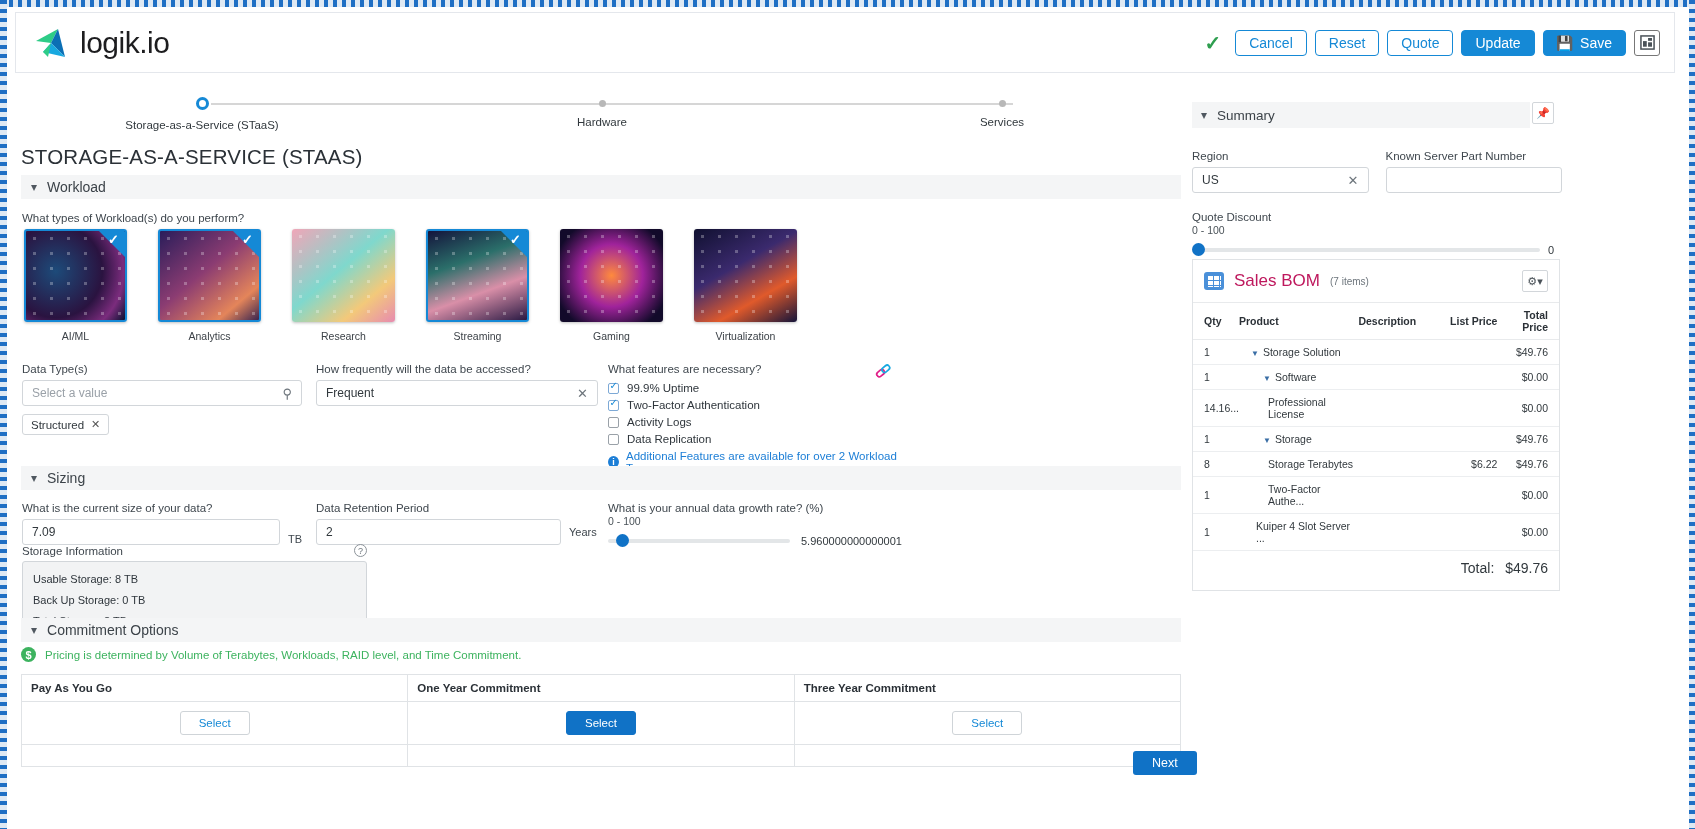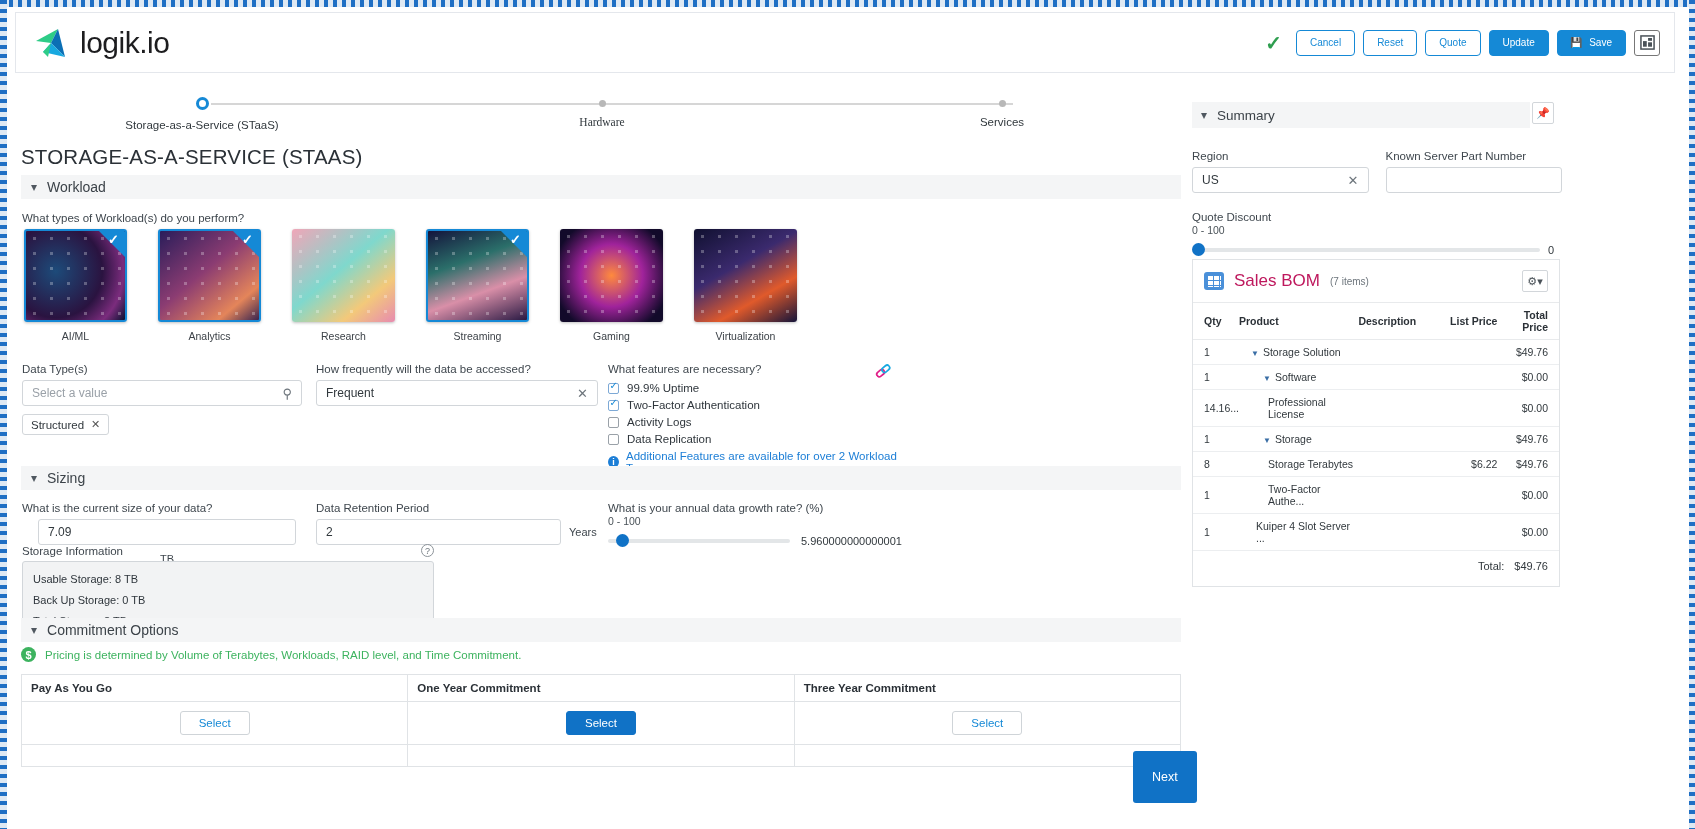--- a/index.html
+++ b/index.html
@@ -28,21 +28,21 @@
     background:#fff; border:1px solid #e4e7ec; display:flex; align-items:center;
   }
   .brand { display:flex; align-items:center; gap:10px; padding-left:18px; }
   .brand-mark { width:36px; height:30px; }
   .brand-text { font-size:30px; color:#1d1d1f; font-weight:400; letter-spacing:-0.5px;
      font-family:"Liberation Sans", sans-serif; }
 
   .hdr-actions { margin-left:auto; display:flex; align-items:center; gap:8px; padding-right:14px; }
   .check-ok { color:#2e9e4f; font-size:20px; font-weight:bold; margin-right:6px; }
   .btn {
-    font-size:10px; border-radius:4px; padding:0 13px; height:26px; line-height:24px;
+    font-size:14px; border-radius:4px; padding:0 13px; height:26px; line-height:24px;
     cursor:pointer; white-space:nowrap; font-family:"Liberation Sans", sans-serif;
   }
   .btn-outline { background:#fff; border:1px solid #1589d6; color:#1589d6; }
   .btn-primary { background:#1589d6; border:1px solid #1589d6; color:#ffffff; }
   .btn-save { display:flex; align-items:center; gap:6px; }
   .icon-sq {
     width:26px; height:26px; border:1px solid #777; border-radius:3px; background:#fff;
     display:flex; align-items:center; justify-content:center; cursor:pointer;
   }
 
@@ -155,21 +155,21 @@
   .sel-btn { font-size:11.5px; padding:5px 18px; border-radius:3px; cursor:pointer; }
   .sel-out { border:1px solid #cfd4d8; color:#1589d6; background:#fff; }
   .sel-fill { border:1px solid #1072c6; color:#fff; background:#1072c6; }
 
   .money-note { position:absolute; left:14px; top:640px; display:flex; align-items:center; gap:9px;
      font-size:11.5px; color:#3db35f; }
   .money-ic { width:15px; height:15px; border-radius:50%; background:#3db35f; color:#fff;
      font-size:11px; font-weight:bold; display:flex; align-items:center; justify-content:center; }
 
   .next-btn { position:absolute; left:1126px; top:744px; background:#1072c6; color:#fff;
-     border:none; border-radius:3px; font-size:12.5px; padding:19px 19px; cursor:pointer; }
+     border:none; border-radius:3px; font-size:12.5px; padding:5px 19px; cursor:pointer; }
 
   
   .right { position:absolute; left:1185px; top:95px; width:370px; }
   .sum-bar { background:#f4f5f6; height:26px; display:flex; align-items:center;
      padding-left:9px; font-size:13.5px; color:#3c4349; width:338px; }
   .pin-btn { position:absolute; right:-24px; top:-3px; width:22px; height:22px; border:1px solid #d2d6da;
      background:#fff; border-radius:2px; display:flex; align-items:center; justify-content:center;
      font-size:11px; color:#4a5258; cursor:pointer; }
 
   .bom {
@@ -183,21 +183,21 @@
   .bom-title { font-size:17px; color:#be185d; }
   .bom-count { font-size:10px; color:#6d757c; }
   .gear-btn { margin-left:auto; width:26px; height:22px; border:1px solid #d2d6da; border-radius:2px;
      background:#fff; display:flex; align-items:center; justify-content:center; font-size:11px;
      color:#4a5258; cursor:pointer; }
   .bom-table { width:100%; border-collapse:collapse; font-size:10.5px; color:#31383d; }
   .bom-table th { text-align:left; font-weight:bold; padding:6px 0; border-top:1px solid #e8eaec;
      border-bottom:1px solid #e8eaec; color:#2b3137; font-size:10.5px; }
   .bom-table td { padding:6px 0; border-bottom:1px solid #eceef0; }
   .bom-table .num { text-align:right; }
-  .tot-row td { border-bottom:none; padding:9px 0 14px; text-align:right; font-size:11px; }
+  .tot-row td { border-bottom:none; padding:9px 0 14px; text-align:right; font-size:14px; }
   .caret { color:#3a6ea5; font-size:8px; margin-right:4px; }
 </style>
 </head>
 <body>
 
 <div class="edge-top"></div>
 <div class="edge-left"></div>
 <div class="edge-right"></div>
 
 <div class="app">
@@ -233,21 +233,21 @@
       </div>
     </div>
   </div>
 
   <div class="stepper">
     <div class="step-line"></div>
     <div class="step" style="left:72px; top:0;">
       <div class="dot"></div>
       <div class="lbl">Storage-as-a-Service (STaaS)</div>
     </div>
-    <div class="step" style="left:472px; top:0;font-family:Liberation Serif, serif;">
+    <div class="step" style="left:472px; top:0;">
       <div class="dot inactive"></div>
       <div class="lbl">Hardware</div>
     </div>
     <div class="step" style="left:872px; top:0;">
       <div class="dot inactive"></div>
       <div class="lbl">Services</div>
     </div>
   </div>
 
   <div class="page-title">STORAGE-AS-A-SERVICE (STAAS)</div>
@@ -354,21 +354,21 @@
     </svg>
   </div>
 
   <div class="section-bar" style="top:459px;">
     <span class="chev">▾</span>
     <span>Sizing</span>
   </div>
 
   <div style="position:absolute; left:15px; top:495px; width:290px;">
     <div class="field-label">What is the current size of your data?</div>
-    <div style="display:flex; align-items:center; gap:8px;flex-direction:column;">
+    <div style="display:flex; align-items:flex-end; gap:8px;">
       <div class="input" style="width:258px;">
         <span>7.09</span>
       </div>
       <span style="font-size:11px; color:#3f474e;">TB</span>
     </div>
   </div>
 
   <div style="position:absolute; left:309px; top:495px; width:285px;">
     <div class="field-label">Data Retention Period</div>
     <div style="display:flex; align-items:center; gap:8px;">
@@ -382,21 +382,21 @@
   <div style="position:absolute; left:601px; top:495px; width:290px;">
     <div class="field-label" style="margin-bottom:1px;">What is your annual data growth rate? (%)</div>
     <div class="srange">0 - 100</div>
     <div class="slider-wrap" style="margin-top:12px; width:182px;">
       <div class="strack"></div>
       <div class="sthumb" style="left:8px;"></div>
       <div class="sval" style="left:193px; top:-4px;">5.960000000000001</div>
     </div>
   </div>
 
-  <div style="position:absolute; left:15px; top:537px; width:412px;">
+  <div style="position:absolute; left:15px; top:537px; width:345px;">
     <div style="display:flex; align-items:center;">
       <span class="field-label" style="margin-bottom:4px;">Storage Information</span>
       <span class="qmark" style="margin-left:auto; margin-bottom:4px;">?</span>
     </div>
     <div class="storage-box">
       <div>Usable Storage: 8 TB</div>
       <div>Back Up Storage: 0 TB</div>
       <div>Total Storage: 8 TB</div>
     </div>
   </div>

